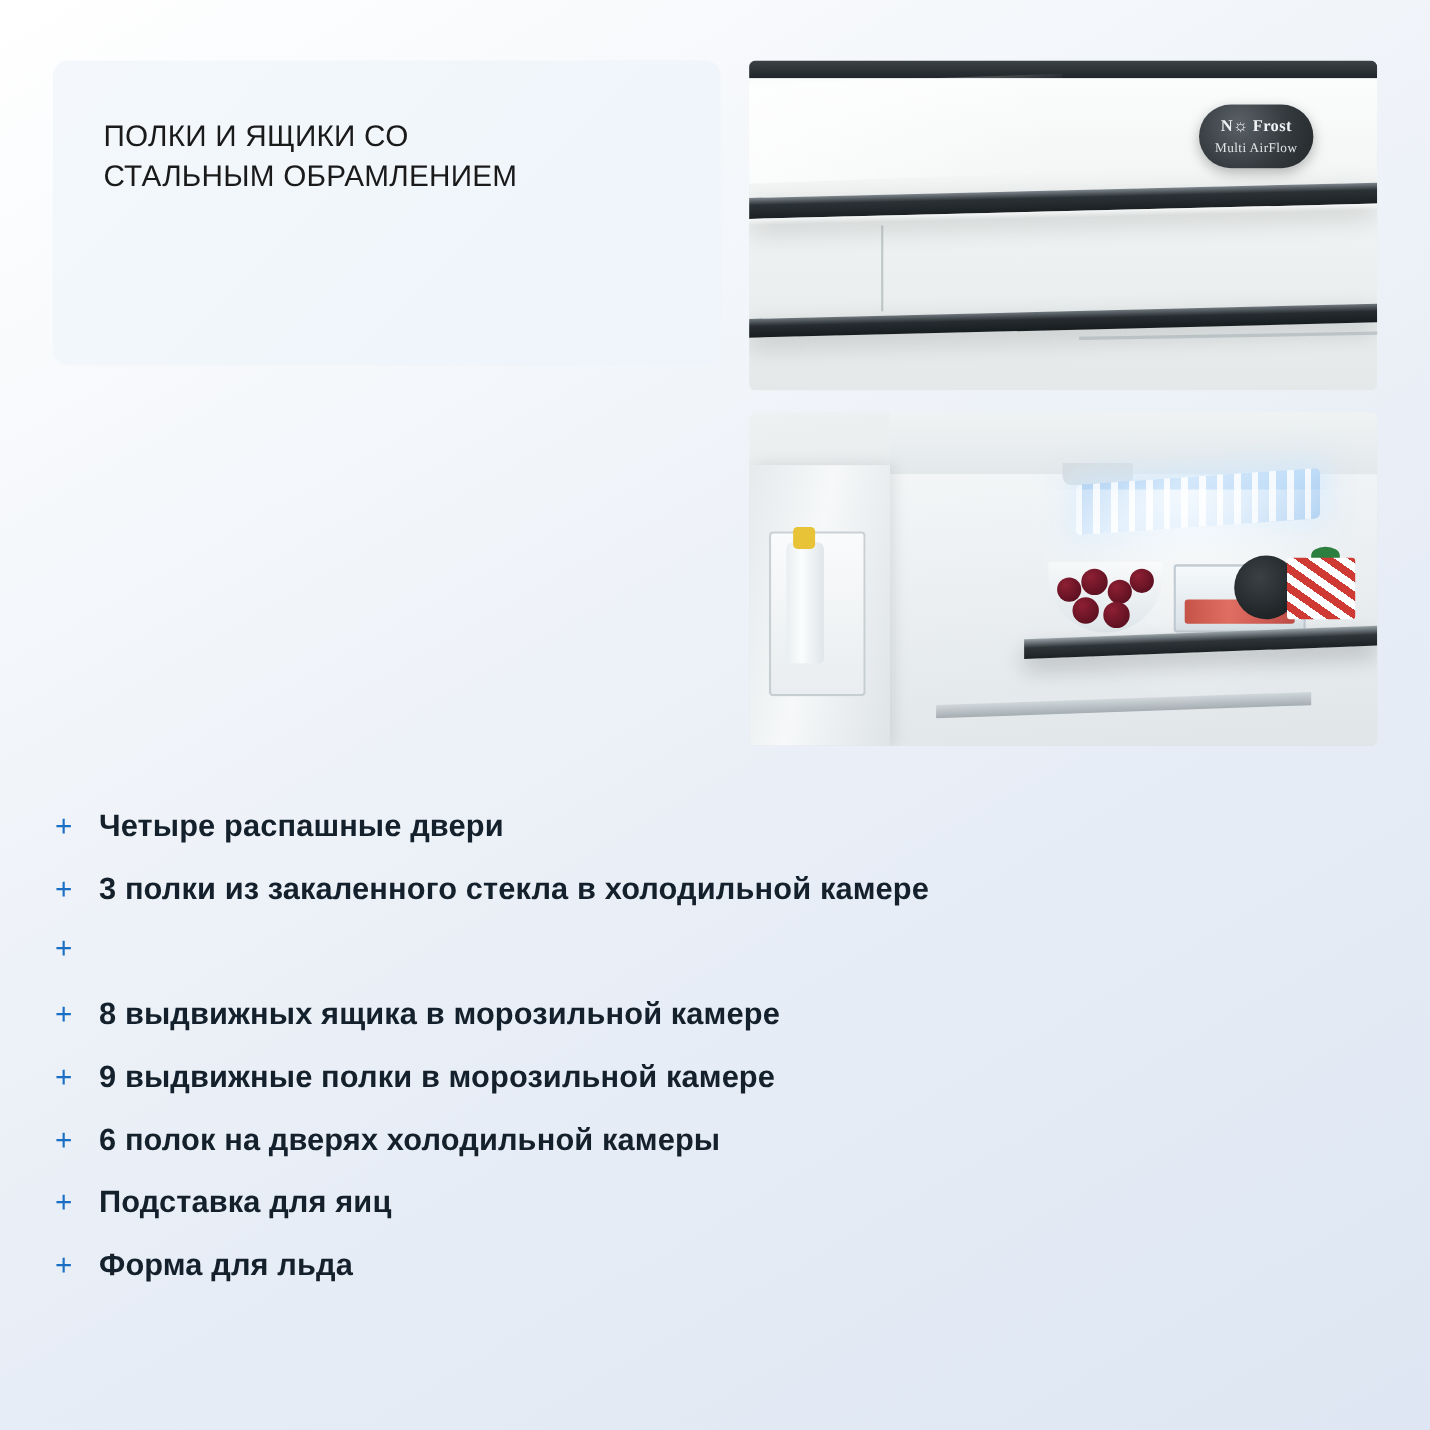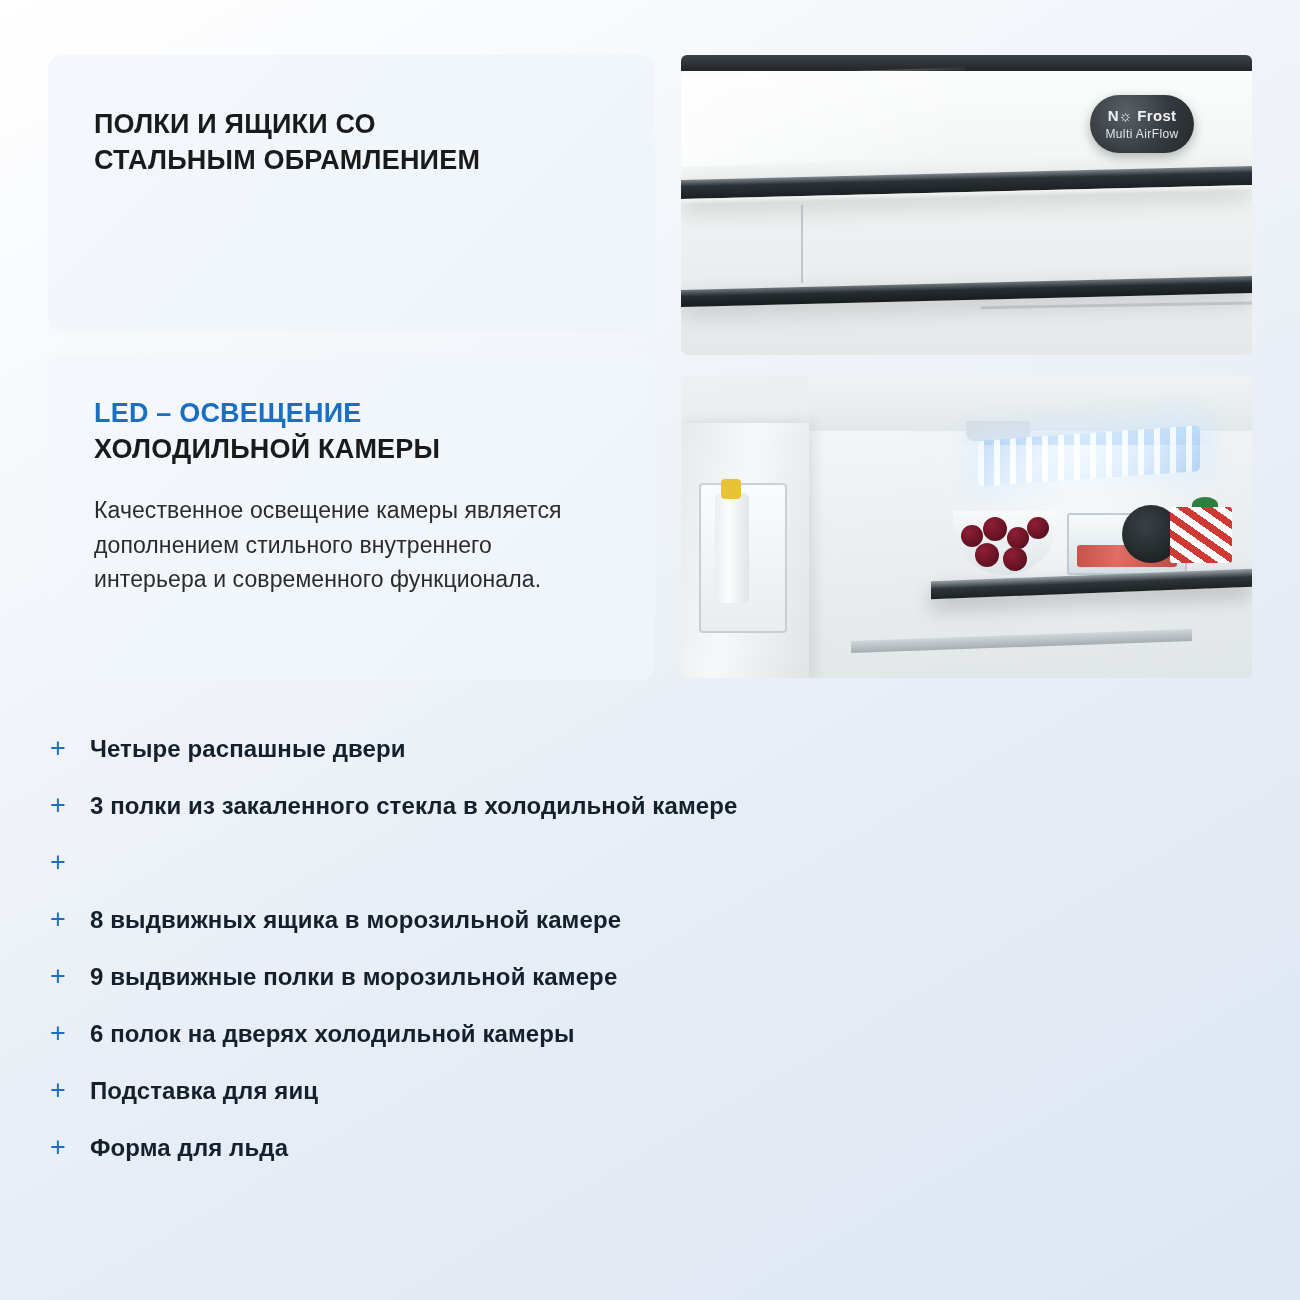--- a/index.html
+++ b/index.html
@@ -43,21 +43,21 @@
     background: linear-gradient(135deg, #f4f8fc 0%, #eef4fa 100%);
     border-radius: 14px;
     padding: 52px 46px 46px 46px;
   }
 
   .card-1 { height: 277px; }
   .card-2 { height: 326px; padding-top: 42px; }
 
   .card-title {
     font-size: 27px;
-    font-weight: bold;
+    font-weight: normal;
     color: #1a1a1a;
     line-height: 1.32;
     letter-spacing: .2px;
   }
 
   .card-title .accent {
     color: #1a6fc4;
     display: block;
   }
 
@@ -78,21 +78,21 @@
     flex-direction: column;
     gap: 20px;
   }
 
   .photo {
     border-radius: 6px;
     overflow: hidden;
     position: relative;
   }
 
-  .photo-1 { height: 300px; }
+  .photo-1 { height: 300px; font-family: Liberation Serif, serif; }
   .photo-2 { height: 303px; }
 
   
   .photo-1 {
     background: linear-gradient(180deg, #f2f4f4 0%, #e9ecec 40%, #f4f6f6 100%);
   }
   .p1-top-bar {
     position: absolute; left: 0; right: 0; top: 0; height: 16px;
     background: linear-gradient(180deg, #3c4246 0%, #20262a 100%);
   }
@@ -260,21 +260,21 @@
   .plus {
     color: #1a6fc4;
     font-size: 27px;
     line-height: 1;
     width: 20px;
     text-align: center;
     flex: none;
     font-weight: 400;
   }
   .feature-text {
-    font-size: 24px;
+    font-size: 28px;
     color: #14202b;
     font-weight: bold;
     letter-spacing: .1px;
   }
   .feature.light .feature-text { font-weight: bold; }
 </style>
 </head>
 <body>
 
 <div class="page">
@@ -283,27 +283,20 @@
 
     <div class="cards-col">
 
       <div class="card card-1">
         <div class="card-title">
           <span>ПОЛКИ И ЯЩИКИ СО</span><br>
           <span>СТАЛЬНЫМ ОБРАМЛЕНИЕМ</span>
         </div>
       </div>
 
-      <div class="card card-2">
-        <div class="card-title">
-          <span class="accent">LED – ОСВЕЩЕНИЕ</span>
-          <span>ХОЛОДИЛЬНОЙ КАМЕРЫ</span>
-        </div>
-        <div class="card-body">Качественное освещение камеры является дополнением стильного внутреннего интерьера и современного функционала.</div>
-      </div>
 
     </div>
 
     <div class="photos-col">
 
       <div class="photo photo-1">
         <div class="p1-wall"></div>
         <div class="p1-top-bar"></div>
         <div class="p1-shelf-a"></div>
         <div class="p1-shelf-b"></div>

